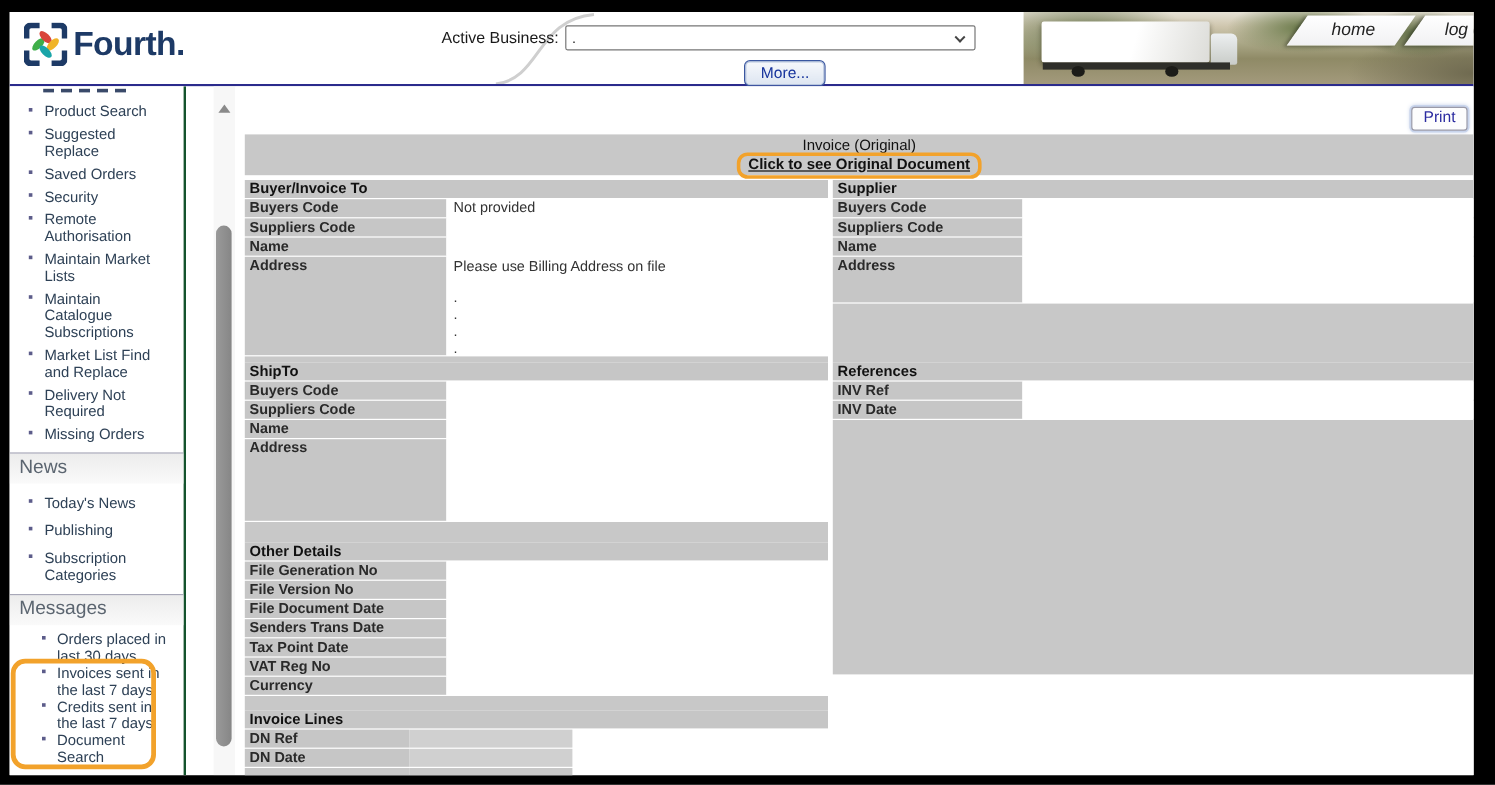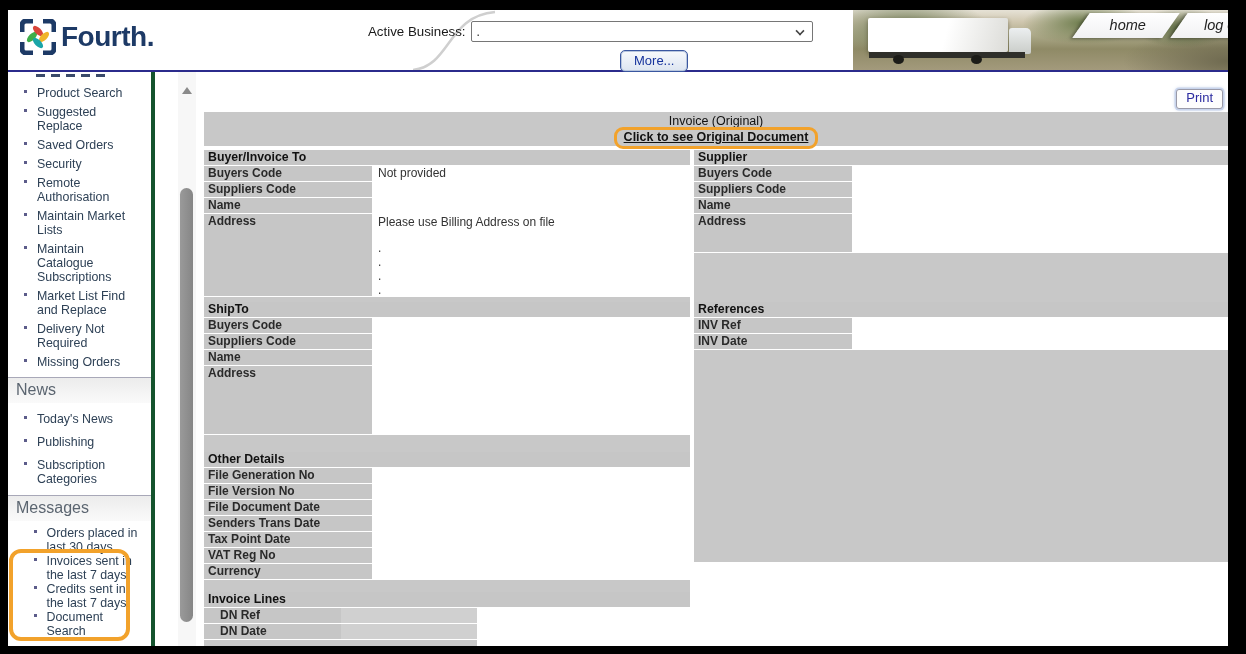--- a/index.html
+++ b/index.html
@@ -83,21 +83,21 @@
     font-style: italic; font-size: 14.5px; color: #222;
     text-align: center; padding-top: 4px; font-weight: 500;
   }
 
   
   .body-row { position: absolute; left: 0; top: 62px; width: 1220px; height: 574px; background: #fff; }
 
   
   .sidebar {
     position: absolute; left: 0; top: 0; width: 147px; height: 574px;
-    background: #fff; border-right: 4px solid #14532d;
+    background: #fff; border-right: 2px solid #14532d;
     overflow: hidden; font-size: 12.4px; color: #2e4156;
   }
   .clipped-item {
     height: 3px; width: 70px; margin: 2px 0 0 28px; overflow: hidden;
     background: repeating-linear-gradient(90deg, #3a4a6a 0 9px, transparent 9px 15px);
   }
   .nav-list { margin-top: 9px; }
   .nav-item { display: flex; margin-bottom: 5px; cursor: pointer; }
   .nav-item .bullet {
     width: 3px; height: 3px; background: #5c5c8a;
@@ -177,21 +177,21 @@
   .sec-supplier .row.addr { height: 38px; }
   .addr-line { line-height: 14px; }
   .dot-first { margin-top: 12px; }
   .dotline { line-height: 14px; }
 
   .gfill { background: #c8c8c8; }
   .f5 { height: 5px; } .f17 { height: 17px; } .f12 { height: 12px; }
   .f49 { height: 49px; } .f212 { height: 212px; }
 
   .ilrow { display: flex; width: 273px; height: 15px; margin-bottom: 1px; font-size: 12px; line-height: 13px; }
-  .ilrow .lbl { width: 137px; background: #c6c6c6; font-weight: bold; color: #2a2a2a; padding: 1px 0 0 16px; flex: none; }
+  .ilrow .lbl { width: 137px; background: #c6c6c6; font-weight: bold; color: #2a2a2a; padding: 1px 0 0 4px; flex: none; }
   .ilrow .val { flex: 1; background: #d0d0d0; }
   .ilrow.partial { height: 22px; }
   .ilrow.partial .lbl, .ilrow.partial .val { background: #c8c8c8; }
 </style>
 </head>
 <body>
 
 <div id="screen">
 
   <div class="header">

